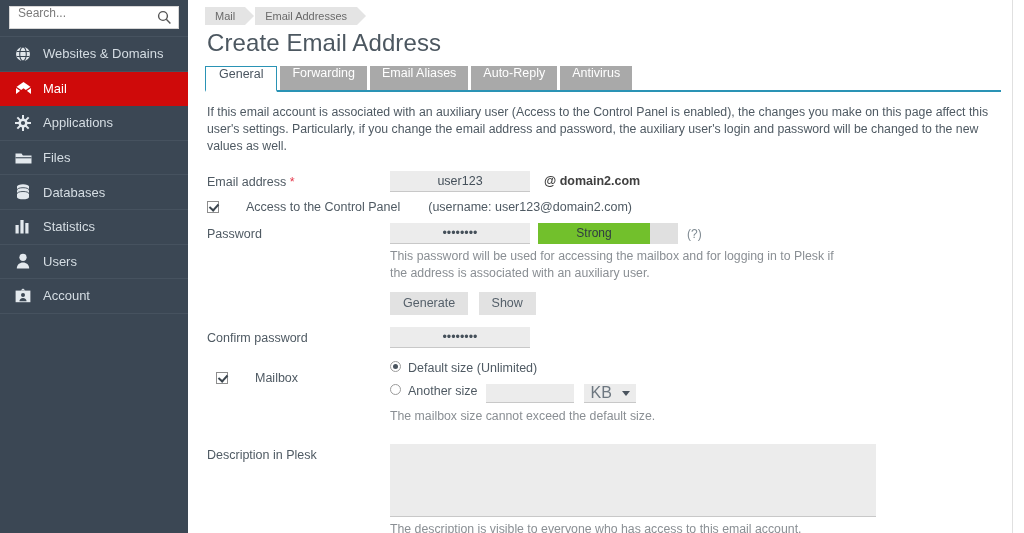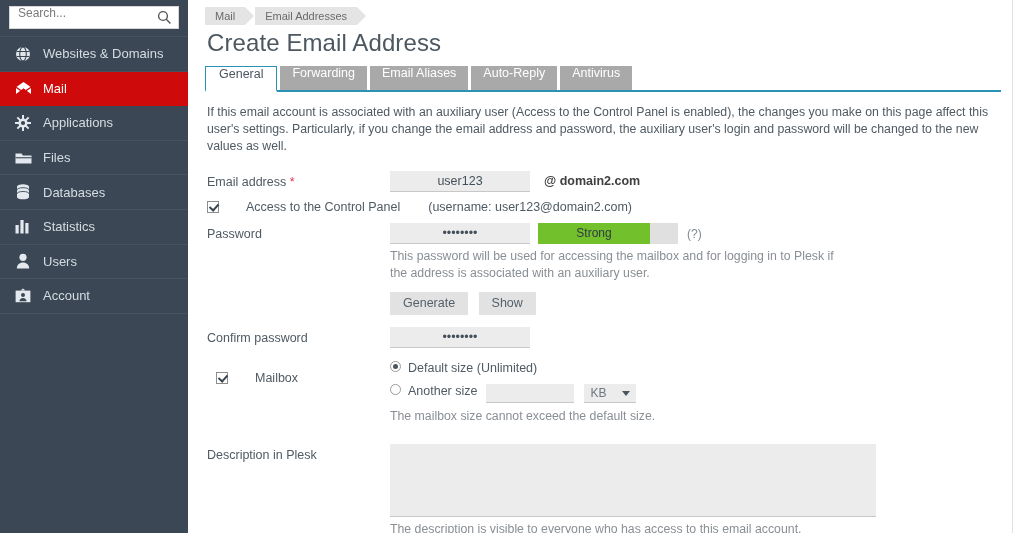--- a/index.html
+++ b/index.html
@@ -318,21 +318,21 @@
     margin-left: 10px;
     background: #ececec;
     border: 0;
     border-bottom: 1px solid #c8c8c8;
     height: 19px;
     width: 52px;
     display: flex;
     align-items: center;
     justify-content: space-between;
     padding: 0 6px;
-    font-size: 12px;
+    font-size: 16px;
     color: #6d7780;
     cursor: pointer;
   }
   .caret {
     width: 0; height: 0;
     border-left: 4px solid transparent;
     border-right: 4px solid transparent;
     border-top: 5px solid #4a545e;
   }
 

